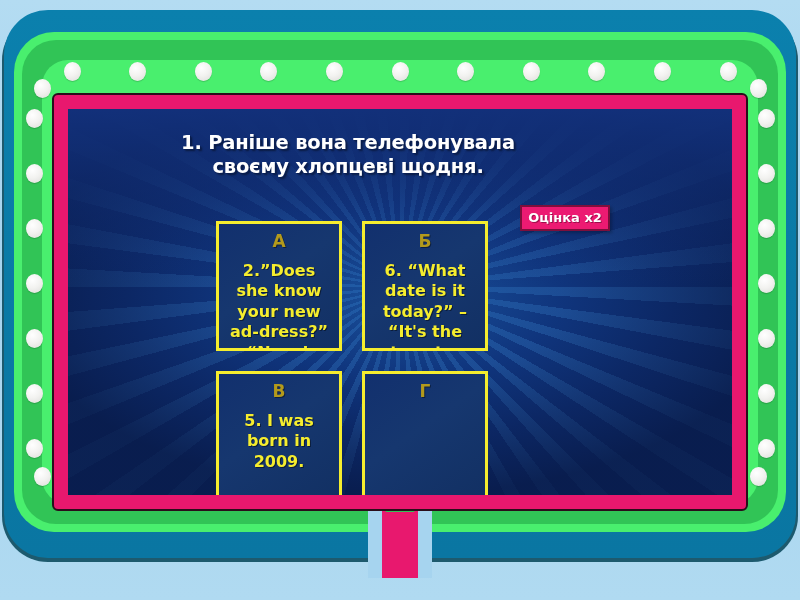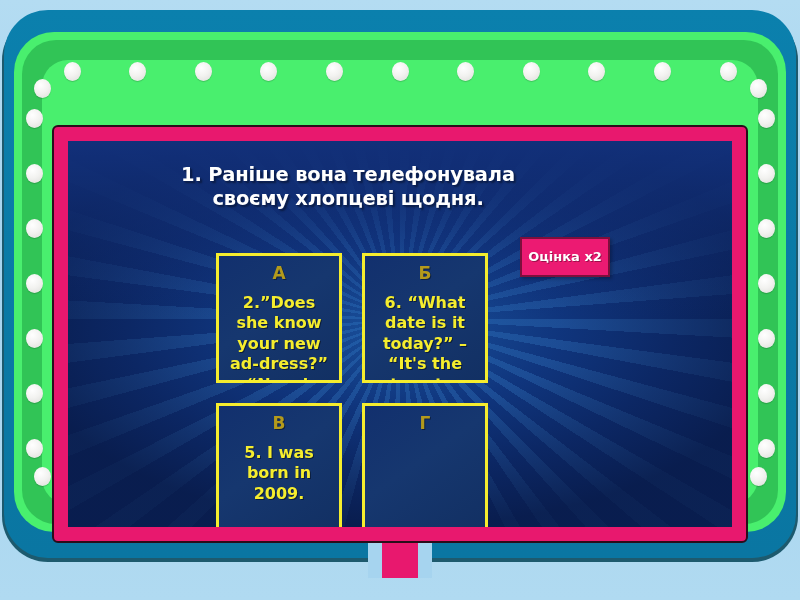--- a/index.html
+++ b/index.html
@@ -136,21 +136,20 @@
   
   #bezel {
     position: absolute;
     left: 52px;
     top: 85px;
     width: 696px;
     height: 418px;
     background: #e8186e;
     border: 2px solid #2a0d1a;
     border-radius: 6px;
-    margin-top: 32px;
   }
 
   #screen {
     position: absolute;
     left: 14px;
     top: 14px;
     right: 14px;
     bottom: 14px;
     background: #0e2f74;
     overflow: hidden;
@@ -262,21 +261,21 @@
     font-size: 13px;
     display: flex;
     align-items: center;
     justify-content: center;
     text-align: center;
     line-height: 1.18;
     text-shadow: 1px 1px 0 rgba(0,0,0,0.35);
     box-shadow: 2px 2px 3px rgba(0,0,0,0.25);
   }
 
-  #pu-0 { left: 452px; top: 96px;  width: 90px; height: 40px; }
+  #pu-0 { left: 452px; top: 96px;  width: 90px; height: 26px; }
   #pu-1 { left: 452px; top: 200px; width: 90px; height: 36px; font-size: 15px; }
   #pu-2 { left: 452px; top: 304px; width: 90px; height: 38px; font-size: 11.5px; }
 </style>
 </head>
 <body>
 
 <div id="backdrop"></div>
 
 <div id="cabinet">
 

